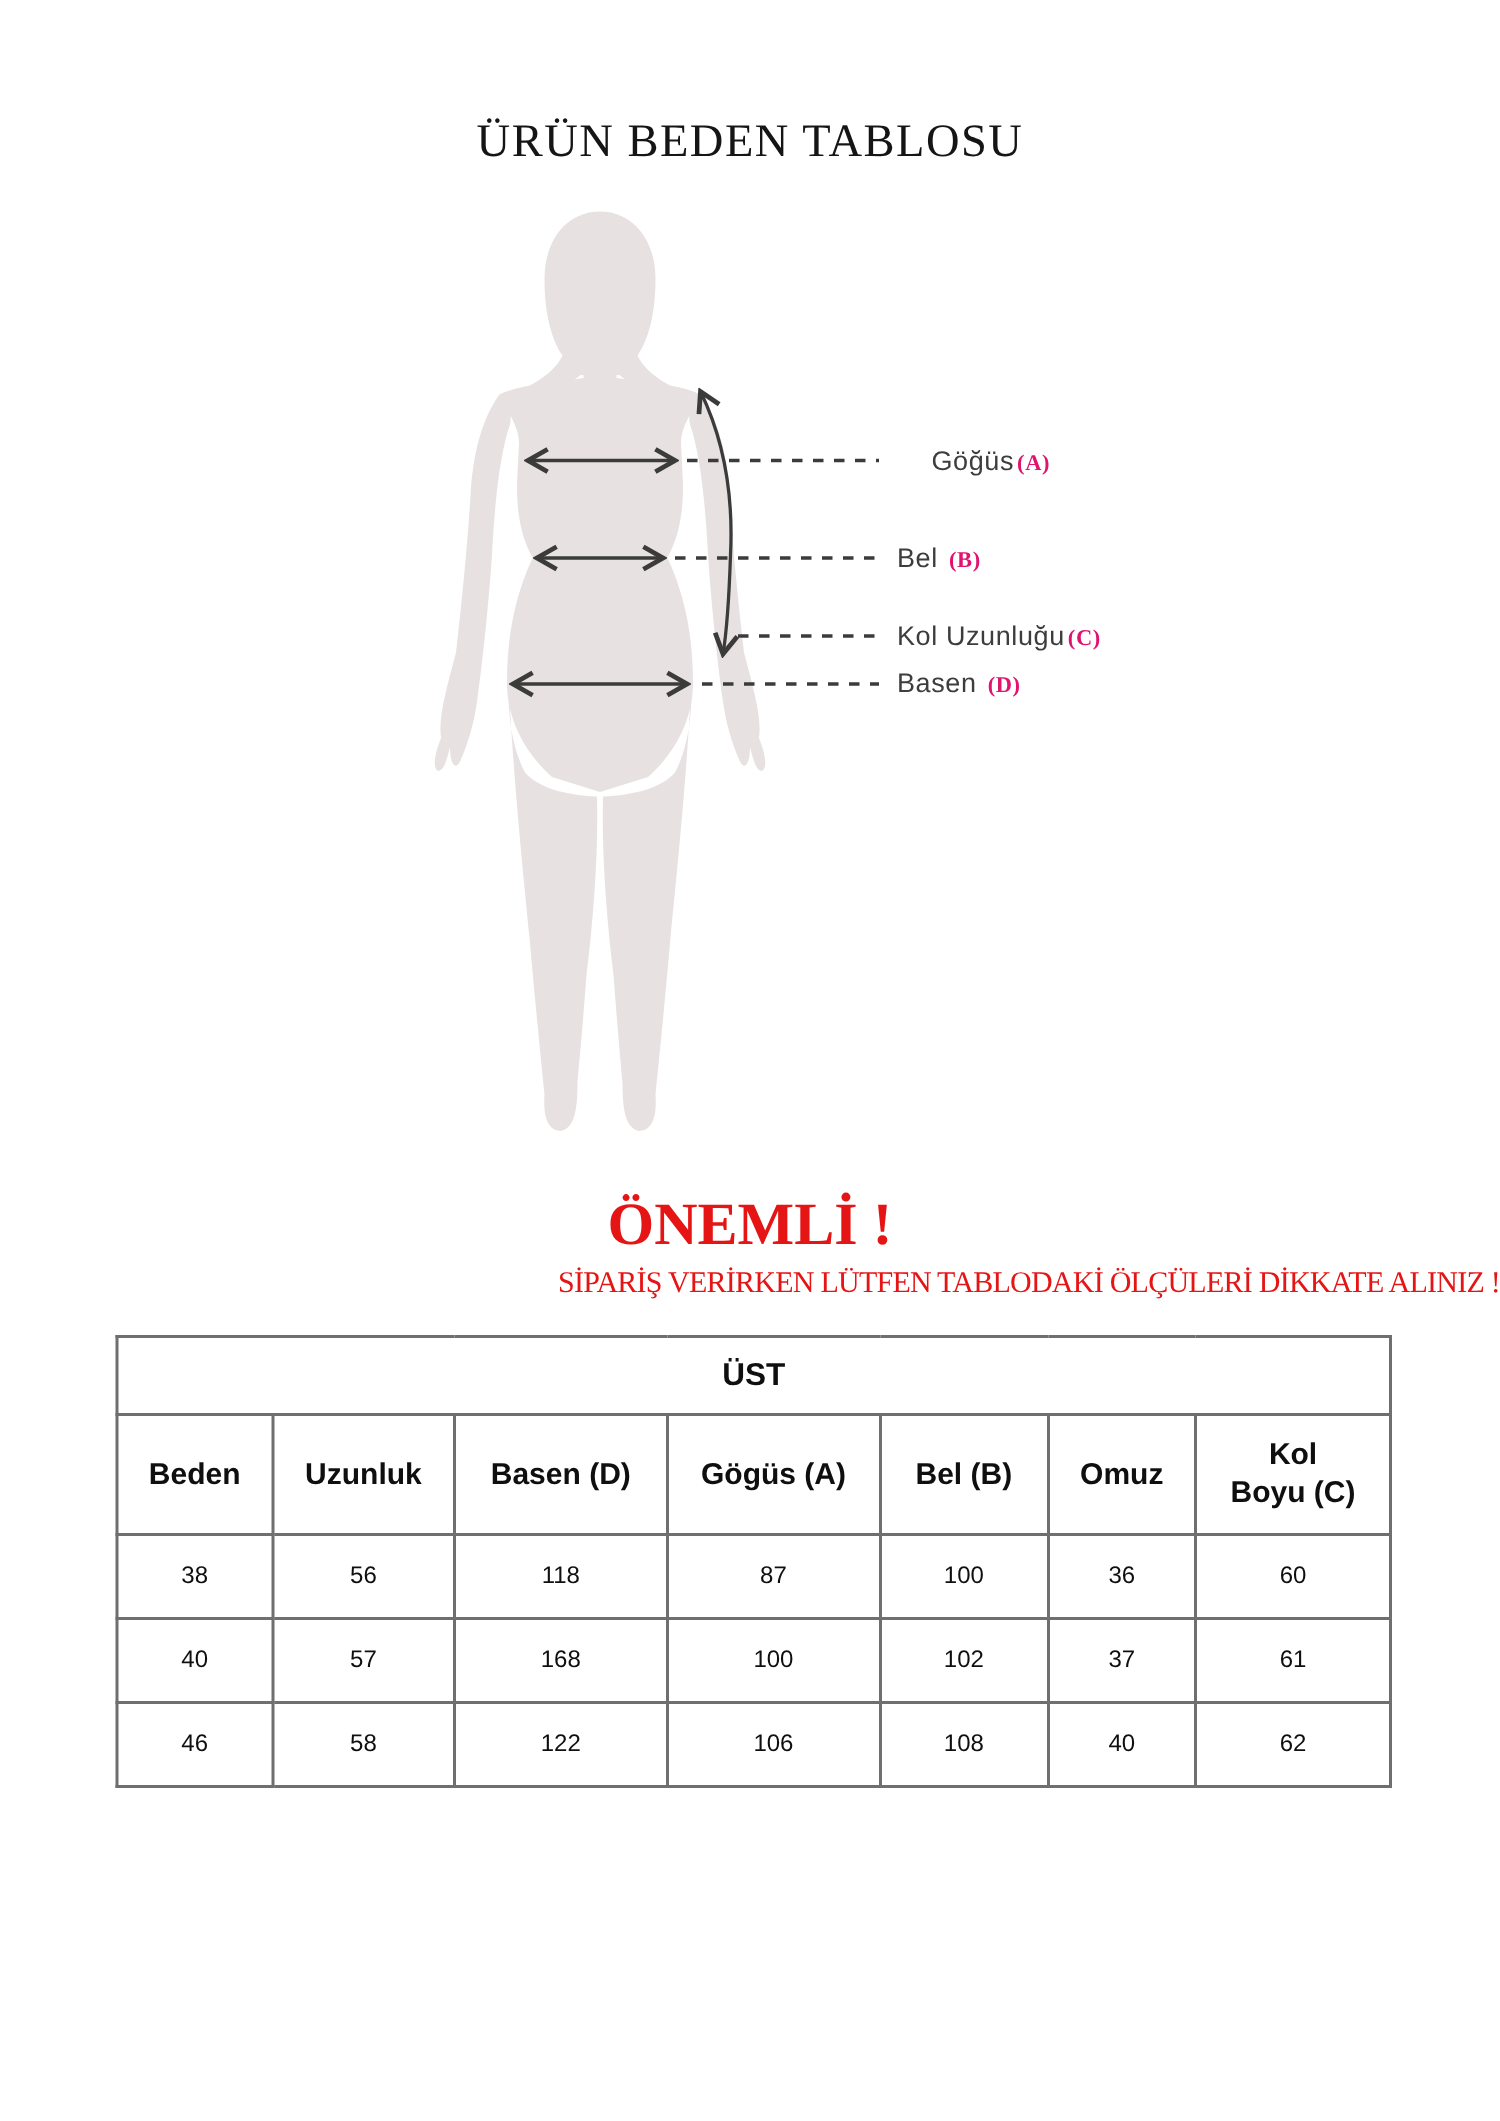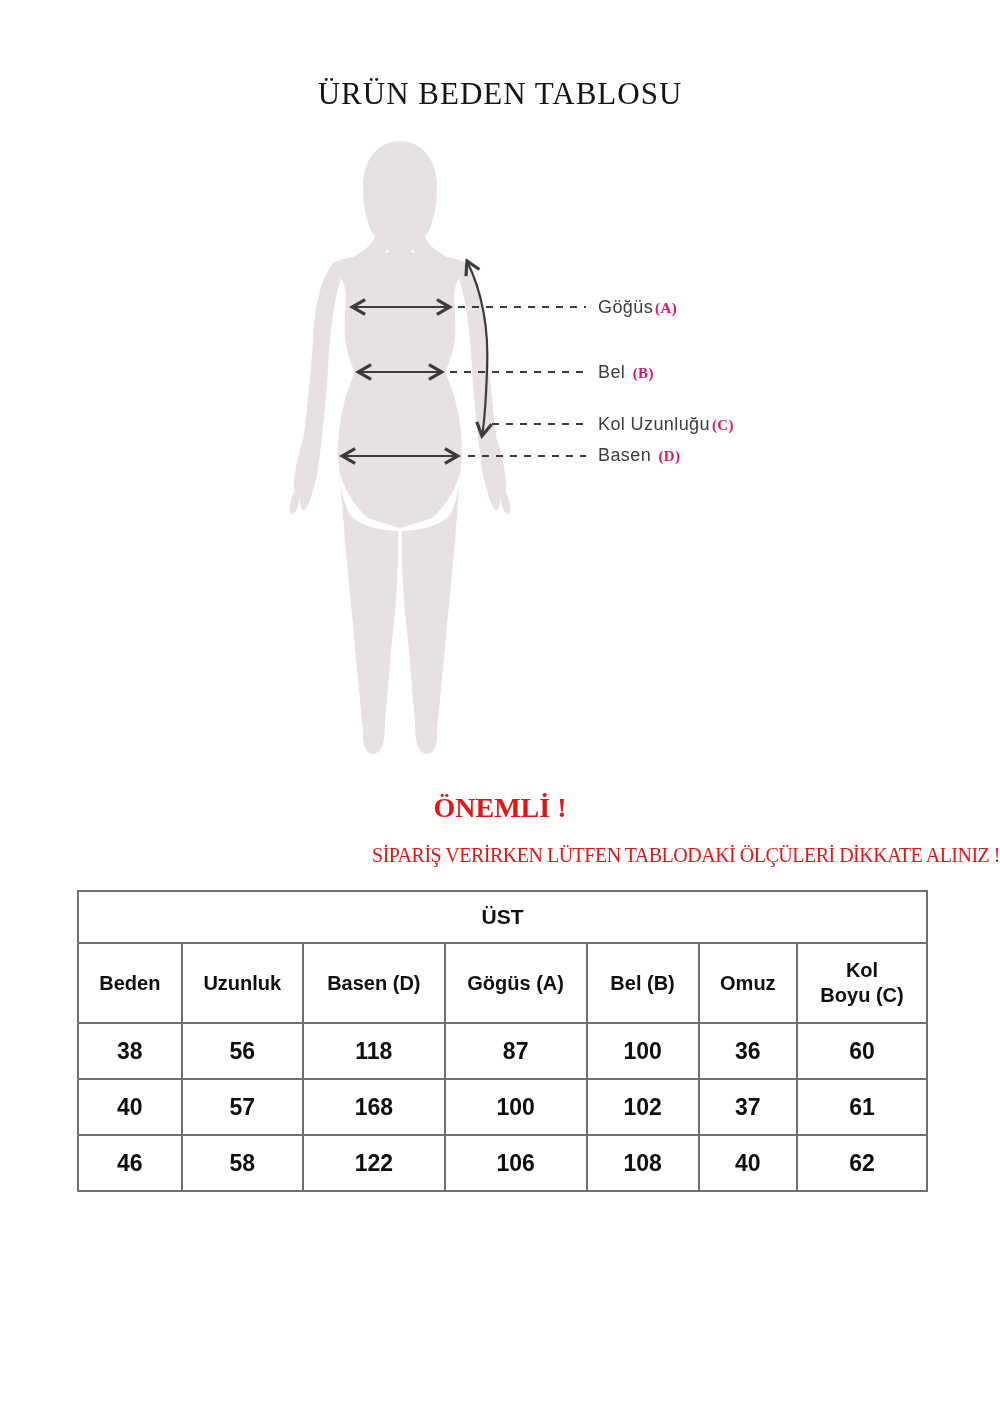--- a/index.html
+++ b/index.html
@@ -39,32 +39,32 @@
     letter-spacing: 0.4px;
     color: #3d3d3d;
   }
   .mlabel-row .letter {
     font-family: "Liberation Serif", serif;
     font-weight: 700;
     font-size: 15px;
     color: #e0136e;
     margin-left: 2px;
   }
-  #label-gogus { top: 296px; }
+  #label-gogus { top: 296px; margin-left: 23px; }
   #label-bel { top: 361px; }
   #label-kol { top: 413px; }
   #label-basen { top: 444px; }
 
   .important-heading {
     position: absolute;
     top: 792px; left: 0; width: 1000px;
     text-align: center;
     font-family: "Liberation Serif", serif;
     font-weight: 700;
-    font-size: 28px;
+    font-size: 40px;
     color: #e51515;
   }
 
   .important-warning {
     position: absolute;
     top: 844px; left: 0; width: 1000px;
     text-align: right;
     font-family: "Liberation Serif", serif;
     font-weight: 400;
     font-size: 20px;
@@ -99,22 +99,22 @@
     font-weight: 700;
     padding: 0 4px;
   }
   .size-table .head-row th .wrap {
     display: inline-block;
     max-width: 84px;
     line-height: 1.25;
   }
   .size-table .data-row td {
     height: 56px;
-    font-size: 23px;
-    font-weight: 700;
+    font-size: 16px;
+    font-weight: 400;
   }
 </style>
 </head>
 <body>
 
 <h1 class="page-title">ÜRÜN BEDEN TABLOSU</h1>
 
 <svg id="diagram-svg" viewBox="0 0 1000 780" xmlns="http://www.w3.org/2000/svg" aria-hidden="true">
   <defs>
     <marker id="arr" viewBox="0 0 10 10" refX="8.5" refY="5" markerWidth="8.5" markerHeight="8.5" orient="auto-start-reverse">

